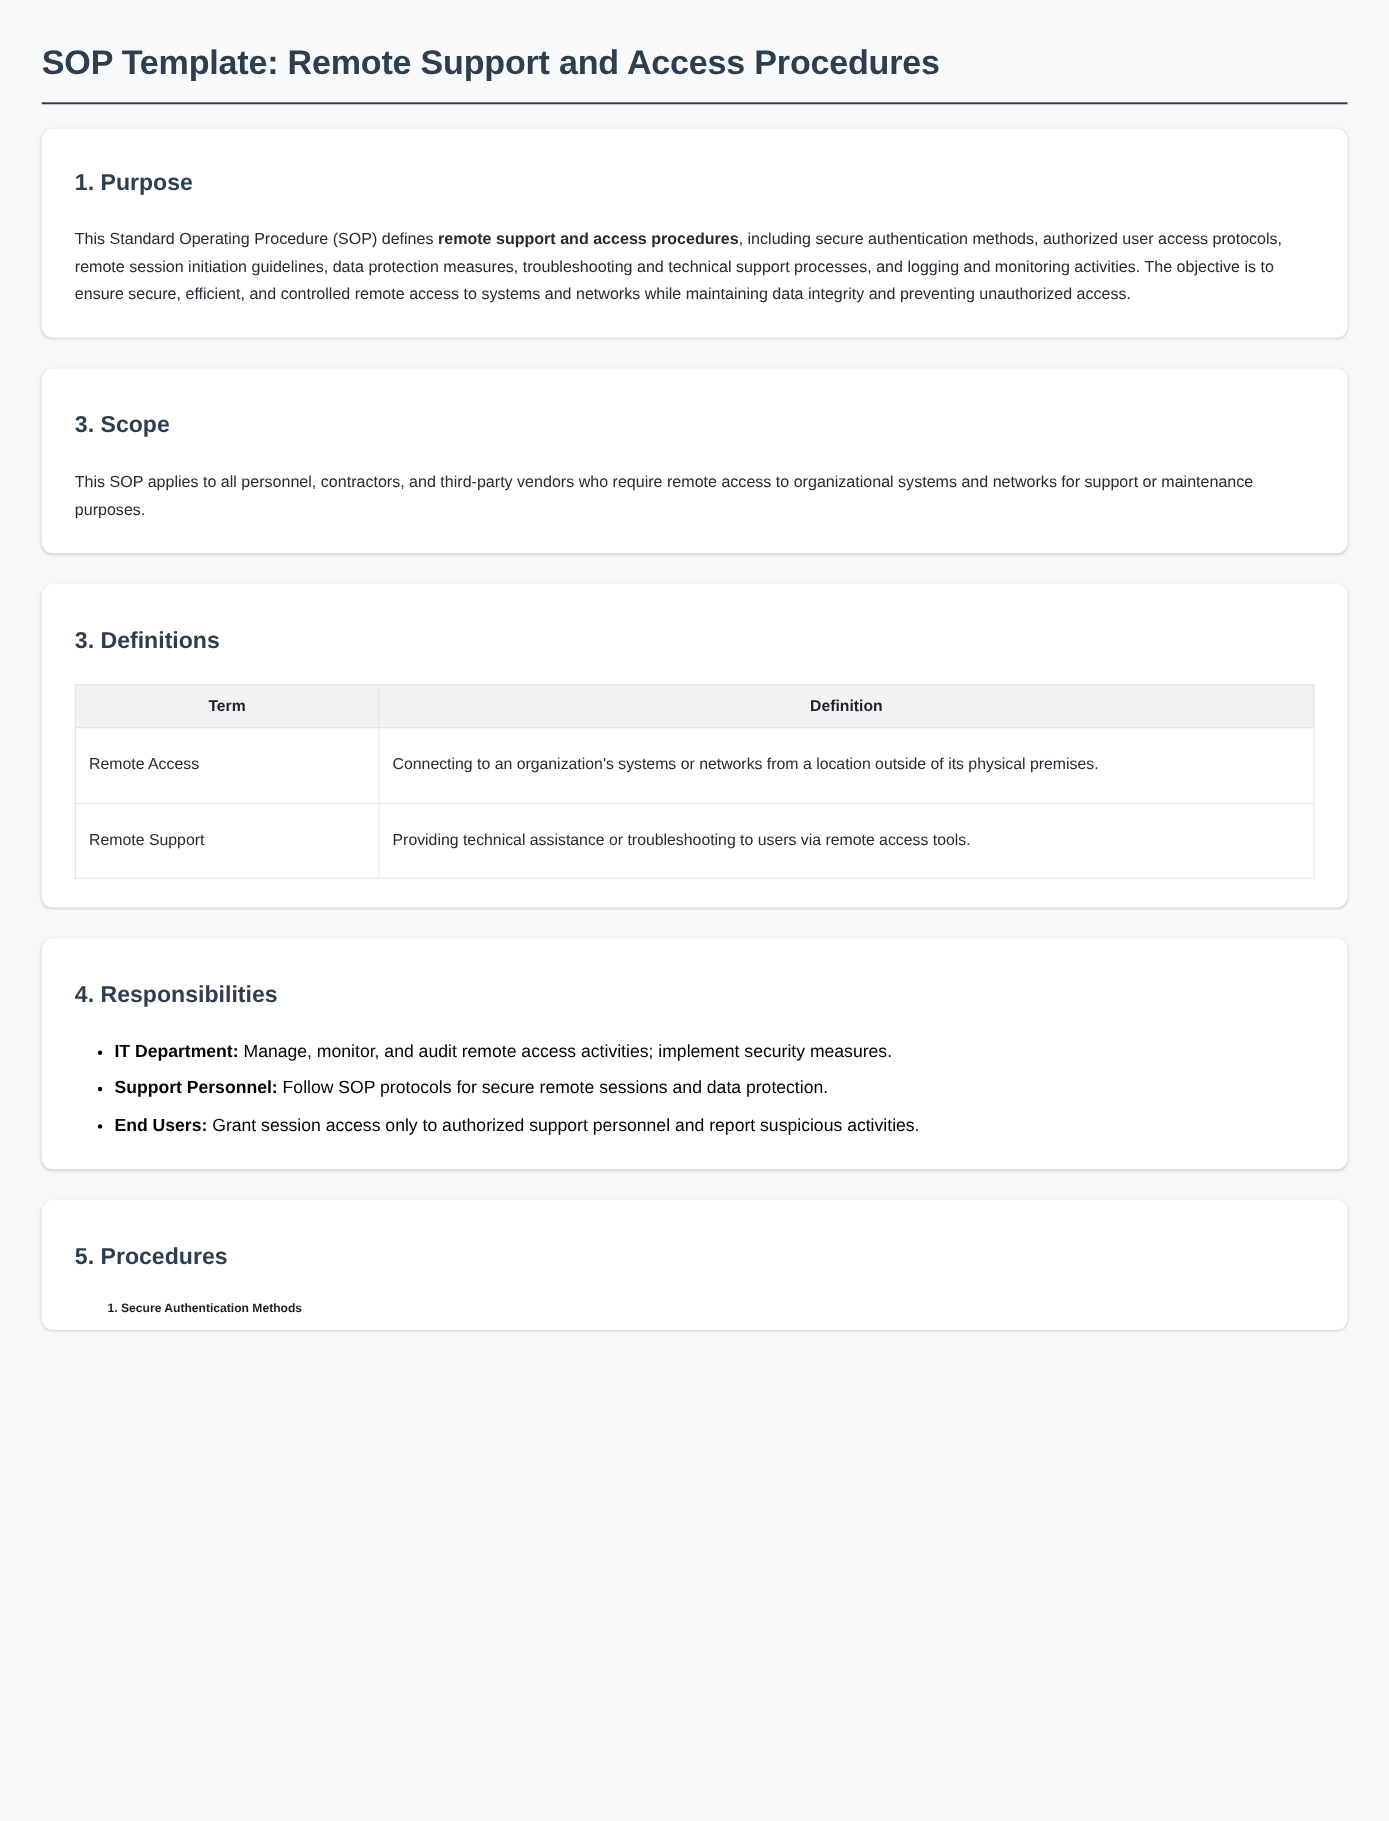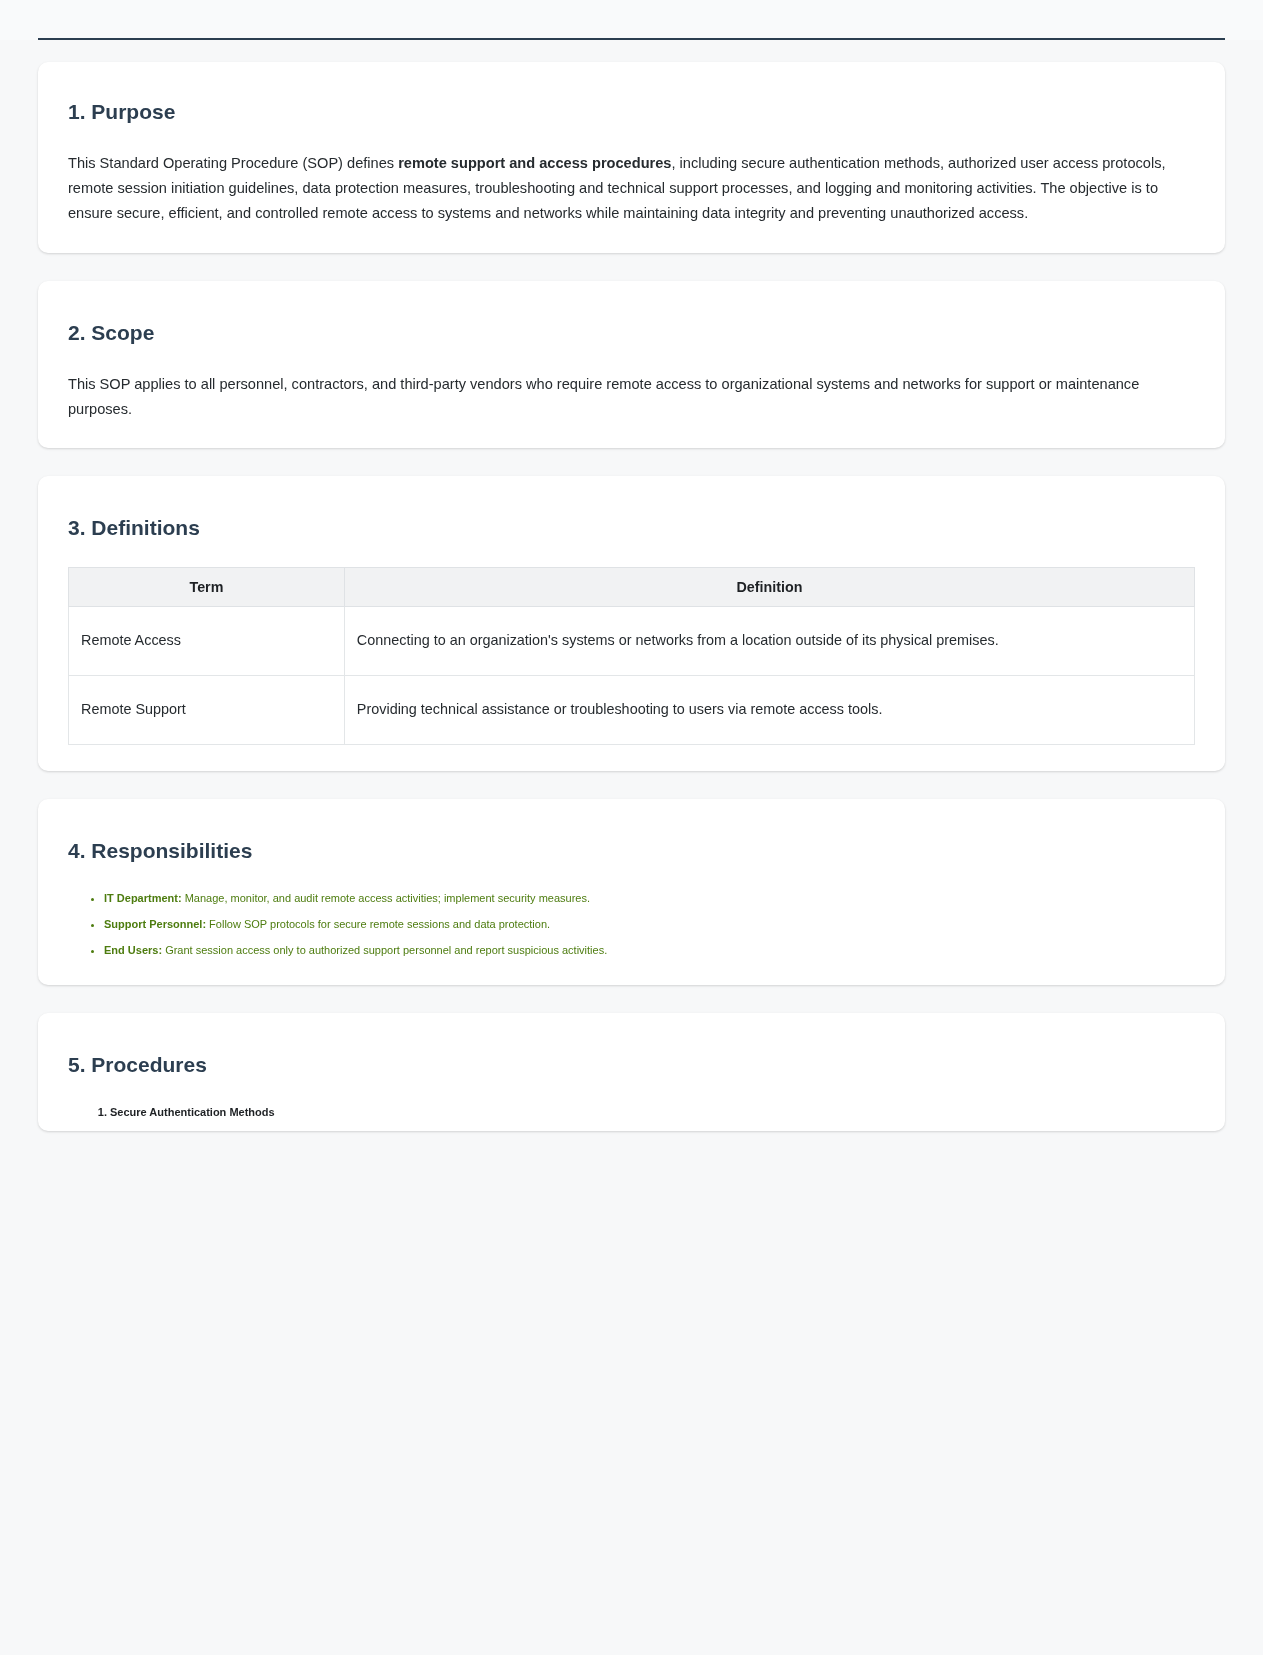--- a/index.html
+++ b/index.html
@@ -110,23 +110,23 @@
   }
   table.def-table tbody td.term-cell { width: 24.5%; }
 
   
   ul.resp-list {
     margin: 0;
     padding: 0 0 0 36px;
     list-style-type: disc;
   }
   ul.resp-list li {
-    font-size: 11px;
+    font-size: 16px;
     line-height: 1.55;
-    color: #4d7c0f;
+    color: #000000;
     margin-bottom: 9px;
   }
   ul.resp-list li:last-child { margin-bottom: 0; }
   ul.resp-list li b { font-weight: bold; }
 
   ol.proc-list {
     margin: 0;
     padding: 0 0 0 42px;
     list-style-type: decimal;
   }
@@ -139,32 +139,33 @@
   }
 
   .filler { height: 360px; background: #f7f8f9; }
 </style>
 </head>
 <body>
 
 <div class="page">
 
   <div class="doc-header">
+    <h1 class="doc-title">SOP Template: Remote Support and Access Procedures</h1>
     <div class="title-rule"></div>
   </div>
 
   <div class="cards-wrap">
 
     <section class="card first">
       <h2 class="section-title">1. Purpose</h2>
       <p class="body-text"><span>This Standard Operating Procedure (SOP) defines </span><b>remote support and access procedures</b><span>, including secure authentication methods, authorized user access protocols, remote session initiation guidelines, data protection measures, troubleshooting and technical support processes, and logging and monitoring activities. The objective is to ensure secure, efficient, and controlled remote access to systems and networks while maintaining data integrity and preventing unauthorized access.</span></p>
     </section>
 
     <section class="card">
-      <h2 class="section-title">2. Scope</h2>
+      <h2 class="section-title">3. Scope</h2>
       <p class="body-text">This SOP applies to all personnel, contractors, and third-party vendors who require remote access to organizational systems and networks for support or maintenance purposes.</p>
     </section>
 
     <section class="card">
       <h2 class="section-title">3. Definitions</h2>
       <table class="def-table">
         <thead>
           <tr>
             <th class="col-term">Term</th>
             <th>Definition</th>

